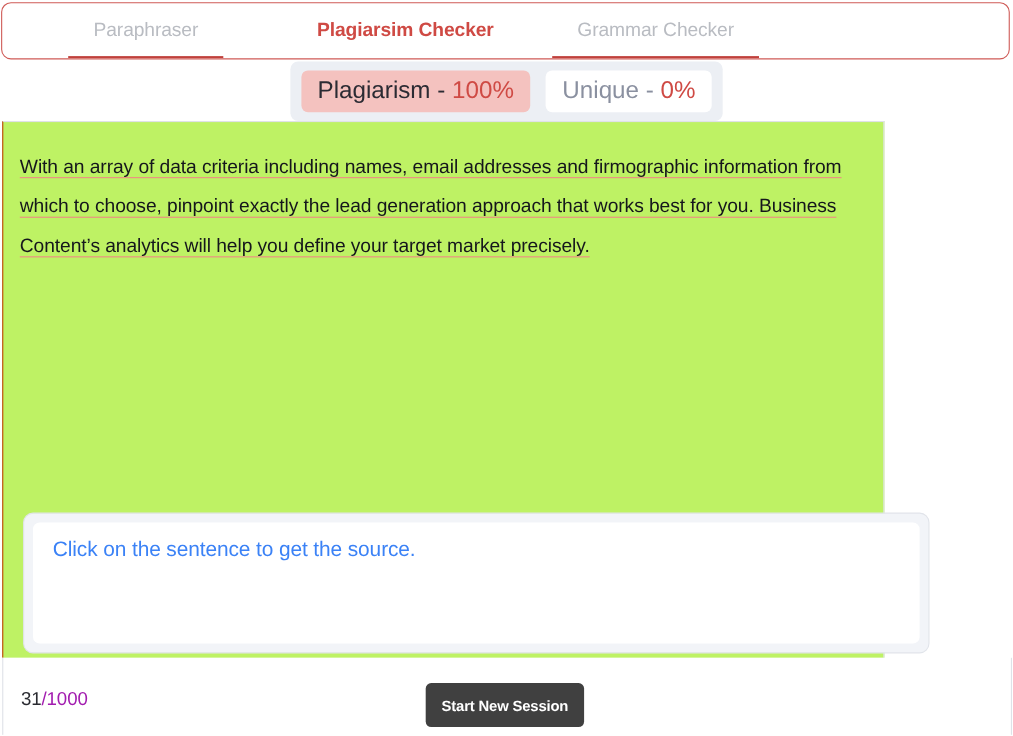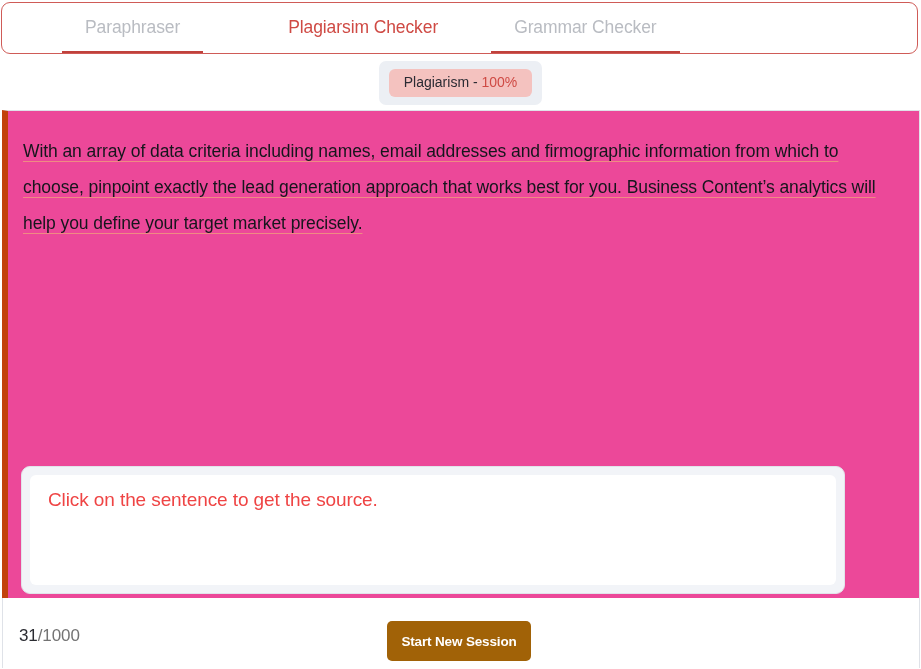--- a/index.html
+++ b/index.html
@@ -44,21 +44,21 @@
     border-bottom: 2px solid #c0413c;
     white-space: nowrap;
     letter-spacing: -0.1px;
     cursor: pointer;
     background: transparent;
   }
   .tab.first { margin-left: 60px; }
   .tab.active {
     color: #cf4a44;
     border-bottom: 2px solid transparent;
-    font-weight: 400;
+    font-weight: 700;
   }
   .tab-gap {
     border-bottom: 2px solid transparent;
     width: 16px;
     flex: 0 0 auto;
   }
   .tab-gap.wide { width: 30px; }
   .tab-tail {
     border-bottom: 2px solid transparent;
     flex: 1 1 auto;
@@ -78,21 +78,21 @@
   }
   .score-shell {
     display: flex;
     align-items: center;
     background: #eceff4;
     border-radius: 7px;
     padding: 8px 10px;
     gap: 14px;
   }
   .badge {
-    font-size: 14px;
+    font-size: 22px;
     padding: 5px 15px 7px 15px;
     border-radius: 6px;
     white-space: nowrap;
     cursor: pointer;
     line-height: 1.15;
   }
   .badge.plag {
     background: #f4c2bf;
     color: #2b2b33;
   }
@@ -101,27 +101,27 @@
     background: #ffffff;
     color: #8a90a0;
   }
   .badge.uniq .pct { color: #cf4a44; }
 
   
   .content {
     position: absolute;
     left: 2px;
     top: 110px;
-    width: 918px;
+    width: 802px;
     height: 488px;
     box-sizing: border-box;
     border-top: 1px solid #dfe2e8;
-    border-left: 6px solid #c2410c;
+    border-left: 1px solid #c2410c;
     border-right: 1px solid #dfe2e8;
-    background: #ec4899;
+    background: #bef264;
     overflow: hidden;
   }
   .doc {
     padding: 22px 16px 0 15px;
   }
   .para {
     font-size: 17.5px;
     line-height: 36px;
     color: #15161c;
     margin: 0 0 36px 0;
@@ -150,21 +150,21 @@
     padding: 8px;
   }
   .source-inner {
     width: 100%;
     height: 100%;
     box-sizing: border-box;
     background: #ffffff;
     border-radius: 6px;
     padding: 14px 18px;
     font-size: 19px;
-    color: #ef4444;
+    color: #3b82f6;
     letter-spacing: -0.1px;
     cursor: text;
   }
 
   
   .footer {
     position: absolute;
     left: 2px;
     top: 598px;
     width: 918px;
@@ -176,28 +176,28 @@
   }
   .counter {
     position: absolute;
     left: 16px;
     top: 28px;
     font-size: 17px;
     color: #2a2b31;
     letter-spacing: -0.1px;
     white-space: nowrap;
   }
-  .counter .limit { color: #737373; }
+  .counter .limit { color: #a21caf; }
   .newsession {
     position: absolute;
     left: 387px;
     top: 621px;
     width: 144px;
     height: 40px;
-    background: #a16207;
+    background: #404040;
     color: #ffffff;
     border: none;
     border-radius: 5px;
     font-family: "Liberation Sans", sans-serif;
     font-size: 13.5px;
     font-weight: bold;
     letter-spacing: -0.15px;
     cursor: pointer;
     padding: 0;
   }
@@ -214,20 +214,23 @@
   <div class="tab-gap wide"></div>
   <div class="tab">Grammar Checker</div>
   <div class="tab-tail"></div>
 </div>
 
 <div class="scorebar">
   <div class="score-shell">
     <div class="badge plag">
       <span>Plagiarism - </span><span class="pct">100%</span>
     </div>
+    <div class="badge uniq">
+      <span>Unique - </span><span class="pct">0%</span>
+    </div>
   </div>
 </div>
 
 <div class="content">
   <div class="doc">
     <p class="para"><span class="hl">With an array of data criteria including names, email addresses and firmographic information from which to choose, pinpoint exactly the lead generation approach that works best for you. Business Content’s analytics will help you define your target market precisely.</span></p>
   </div>
 </div>
 
 <div class="source-outer">

